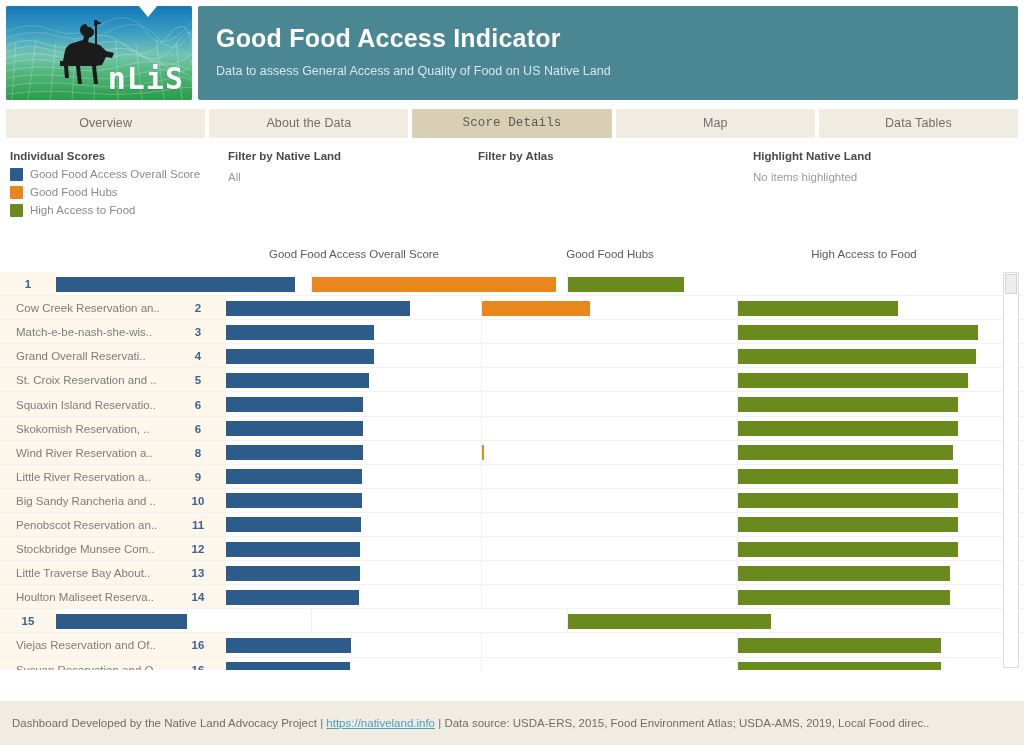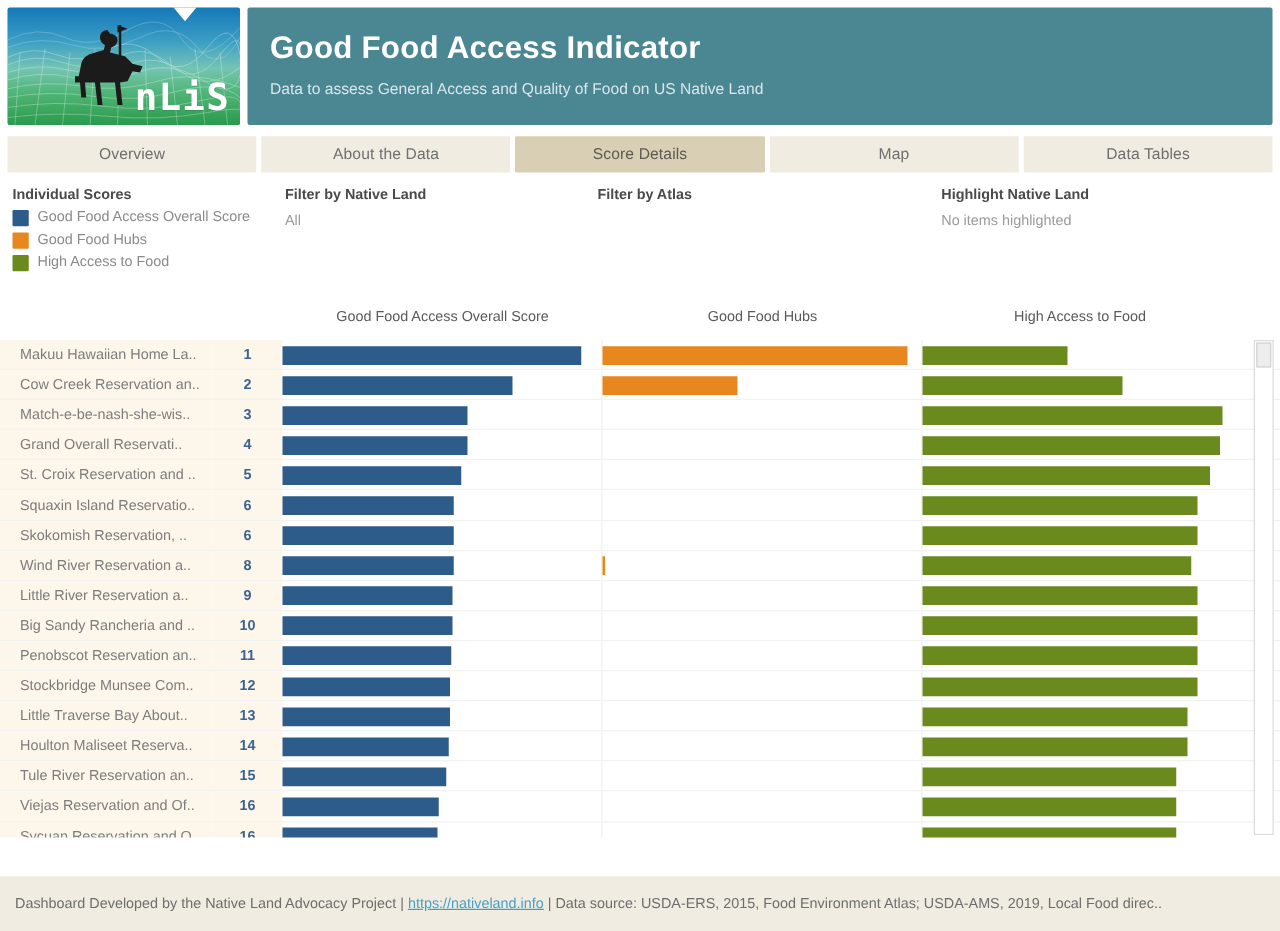--- a/index.html
+++ b/index.html
@@ -43,21 +43,21 @@
     font-size: 12.5px; margin-top: 11px; color: #d9e7ea; font-weight: 400;
   }
 
   
   .tabs { display:flex; gap:4px; padding: 9px 6px 0 6px; }
   .tab {
     flex:1; text-align:center; font-size:12.5px; color:#6f6f6f;
     background:#f0ece1; padding:7px 20px 8px; border-radius:1px;
     cursor:pointer; user-select:none; letter-spacing:.1px;
   }
-  .tab.active { background:#d9cfb4; color:#5d5a52; }
+  .tab.active { background:#d9cfb4; color:#5d5a52;font-family:Liberation Mono, monospace; }
 
   
   .controls { display:flex; padding: 12px 0 0 10px; height: 78px; }
   .ctl-legend { width:218px; }
   .ctl-title { font-size:11.5px; color:#4a4a4a; font-weight:700; margin-bottom:4px; }
   .legend-item { display:flex; align-items:center; gap:7px; margin-top:2px; height:16px; }
   .legend-sw { width:13px; height:13px; flex:none; border-radius:1px; }
   .legend-lb { font-size:11.5px; color:#8a8a8a; }
 
   .ctl-block { }
@@ -216,21 +216,20 @@
   </div>
 
   <div class="chart-wrap">
     <div class="col-heads" id="col-heads">
         <div class="col-head" style="left: 226px; width: 256px;">Good Food Access Overall Score</div>
         <div class="col-head" style="left: 482px; width: 256px;">Good Food Hubs</div>
         <div class="col-head" style="left: 738px; width: 252px;">High Access to Food</div>
       </div>
     <div class="grid" id="chart-grid">
         <div class="row">
-          <div class="row-label">Makuu Hawaiian Home La..</div>
           <div class="row-rank">1</div>
           <div class="panes">
             <div class="pane p1">
               <div class="bar b1" style="width: 239px;"></div>
             </div>
             <div class="pane p2">
               <div class="bar b2" style="width: 244px;"></div>
             </div>
             <div class="pane p3">
               <div class="bar b3" style="width: 116px;"></div>
@@ -418,21 +417,20 @@
               <div class="bar b1" style="width: 133px;"></div>
             </div>
             <div class="pane p2"></div>
             <div class="pane p3">
               <div class="bar b3" style="width: 212px;"></div>
             </div>
           </div>
           <div class="rowline"></div>
         </div>
         <div class="row">
-          <div class="row-label">Tule River Reservation an..</div>
           <div class="row-rank">15</div>
           <div class="panes">
             <div class="pane p1">
               <div class="bar b1" style="width: 131px;"></div>
             </div>
             <div class="pane p2"></div>
             <div class="pane p3">
               <div class="bar b3" style="width: 203px;"></div>
             </div>
           </div>

